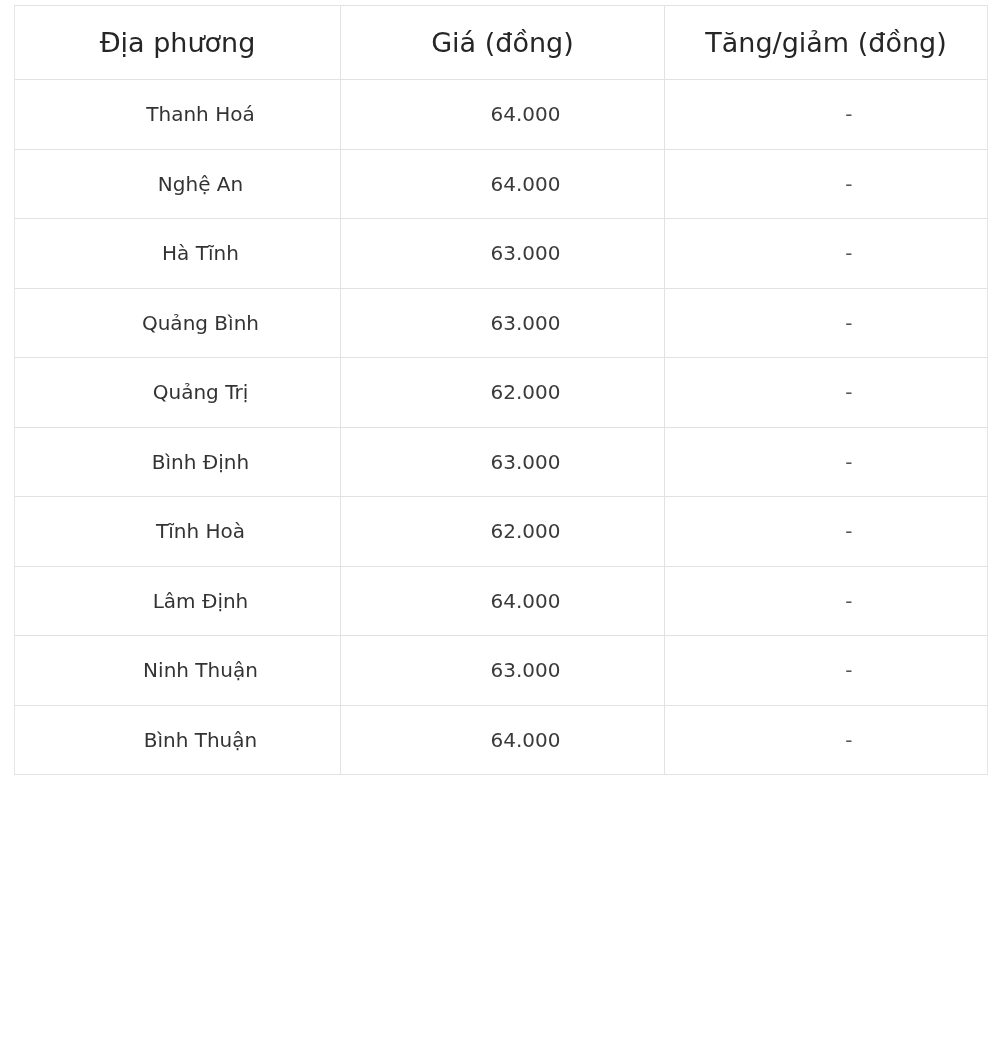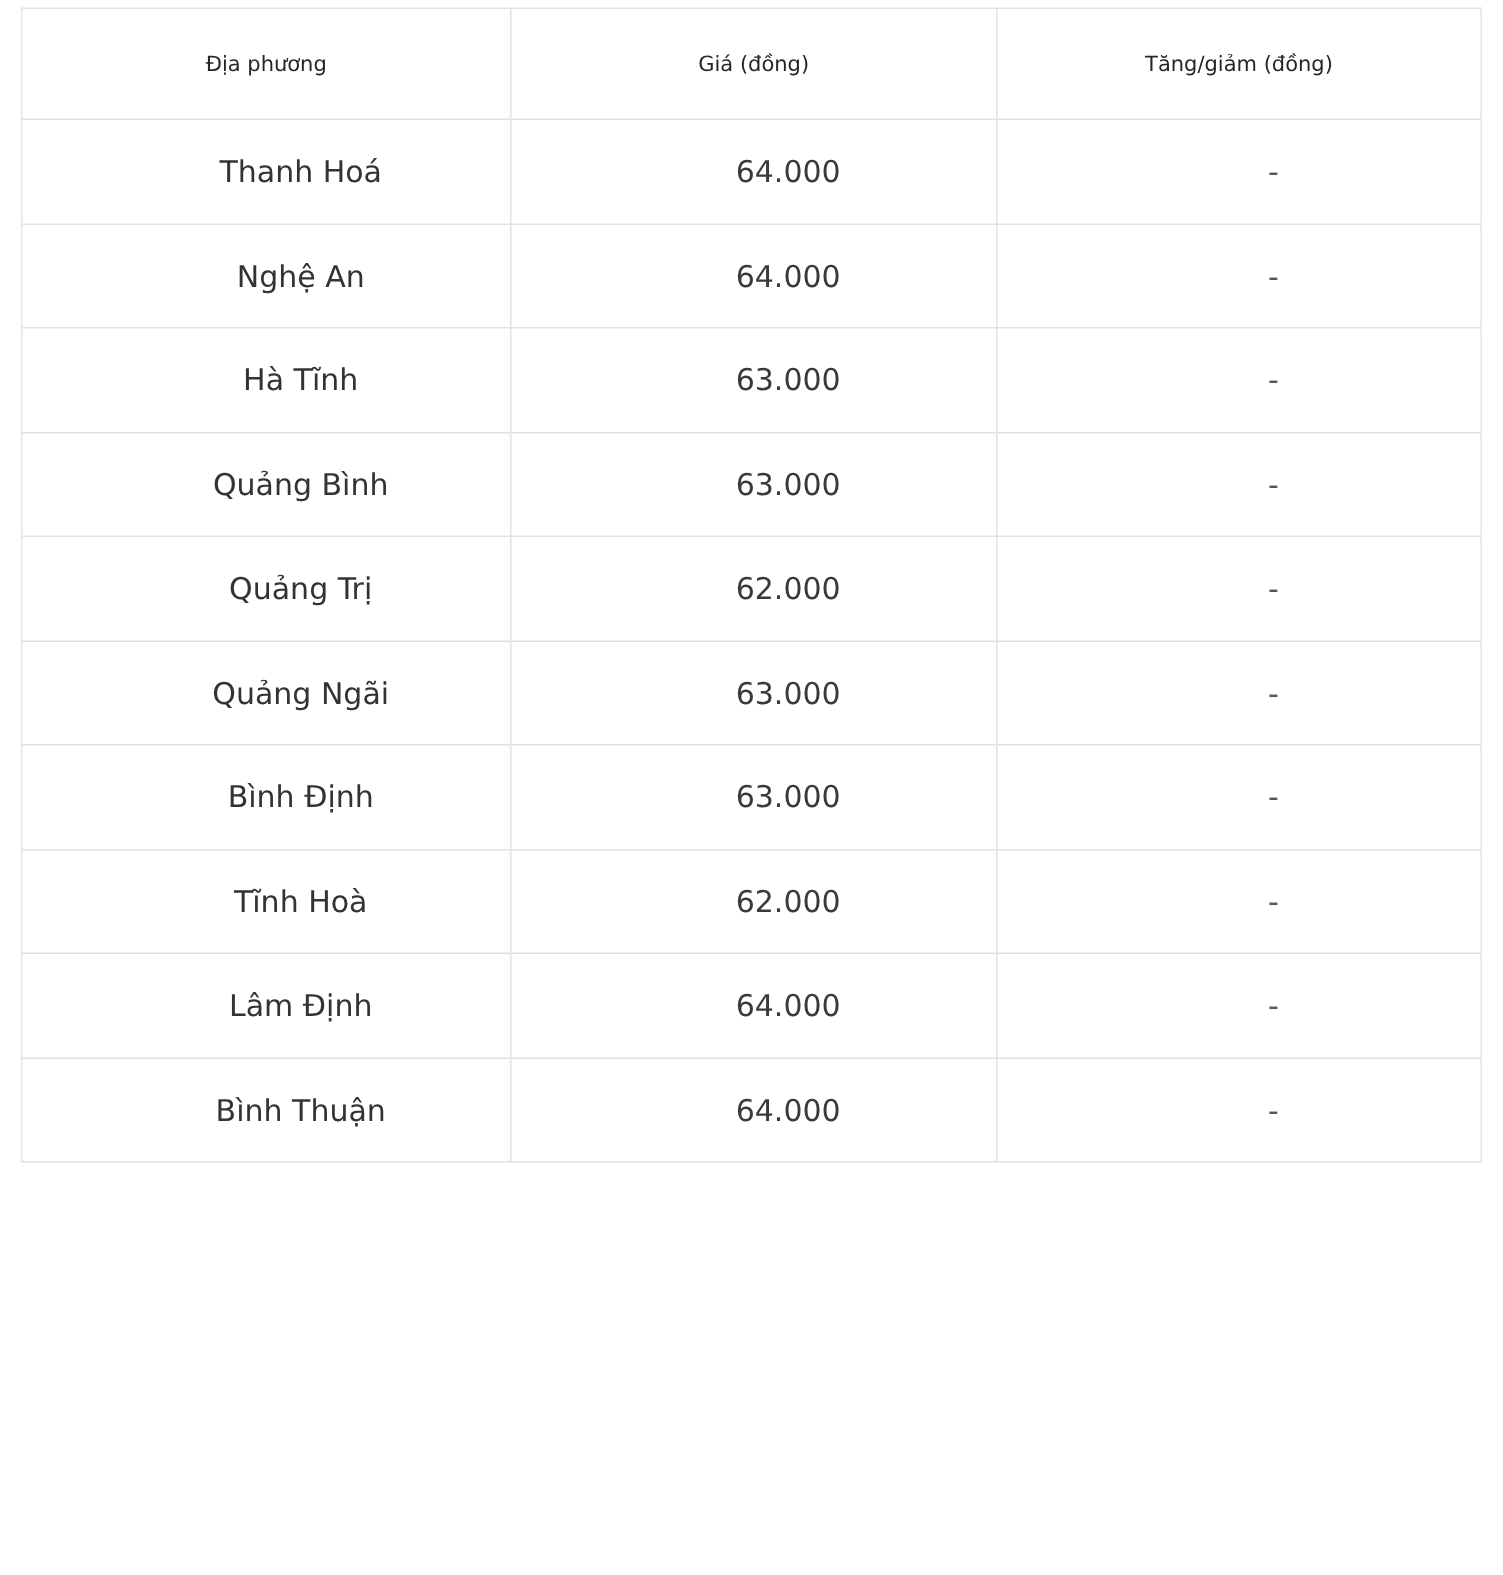--- a/index.html
+++ b/index.html
@@ -31,21 +31,21 @@
   table.price-table th,
   table.price-table td {
     border: 1px solid #e2e2e2;
     text-align: center;
     vertical-align: middle;
     padding: 0;
     font-weight: normal;
   }
   table.price-table thead th {
     height: 73px;
-    font-size: 14px;
+    font-size: 27px;
     color: #262626;
     font-weight: normal;
   }
   table.price-table tbody td {
     height: 68.5px;
     font-size: 20px;
     color: #3a3a3a;
     padding-left: 46px;
   }
   table.price-table tbody td.locality {
@@ -96,39 +96,39 @@
         <td class="locality">Quảng Bình</td>
         <td class="price">63.000</td>
         <td class="change">-</td>
       </tr>
       <tr>
         <td class="locality">Quảng Trị</td>
         <td class="price">62.000</td>
         <td class="change">-</td>
       </tr>
       <tr>
-        <td class="locality">Quảng Ngãi</td>
-        <td class="price">63.000</td>
-        <td class="change">-</td>
-      </tr>
-      <tr>
         <td class="locality">Bình Định</td>
         <td class="price">63.000</td>
         <td class="change">-</td>
       </tr>
       <tr>
         <td class="locality">Tĩnh Hoà</td>
         <td class="price">62.000</td>
         <td class="change">-</td>
       </tr>
       <tr>
         <td class="locality">Lâm Định</td>
         <td class="price">64.000</td>
         <td class="change">-</td>
       </tr>
       <tr>
+        <td class="locality">Ninh Thuận</td>
+        <td class="price">63.000</td>
+        <td class="change">-</td>
+      </tr>
+      <tr>
         <td class="locality">Bình Thuận</td>
         <td class="price">64.000</td>
         <td class="change">-</td>
       </tr>
     </tbody>
   </table>
 </div>
 
 </body></html>

